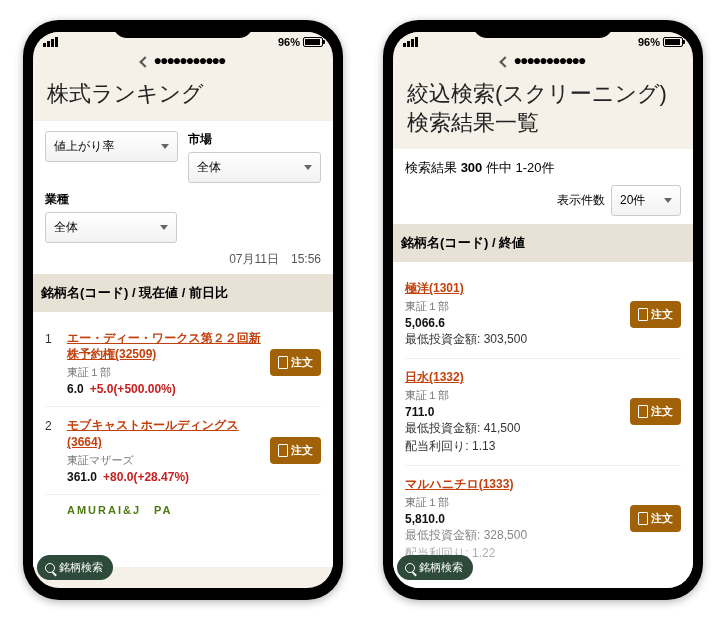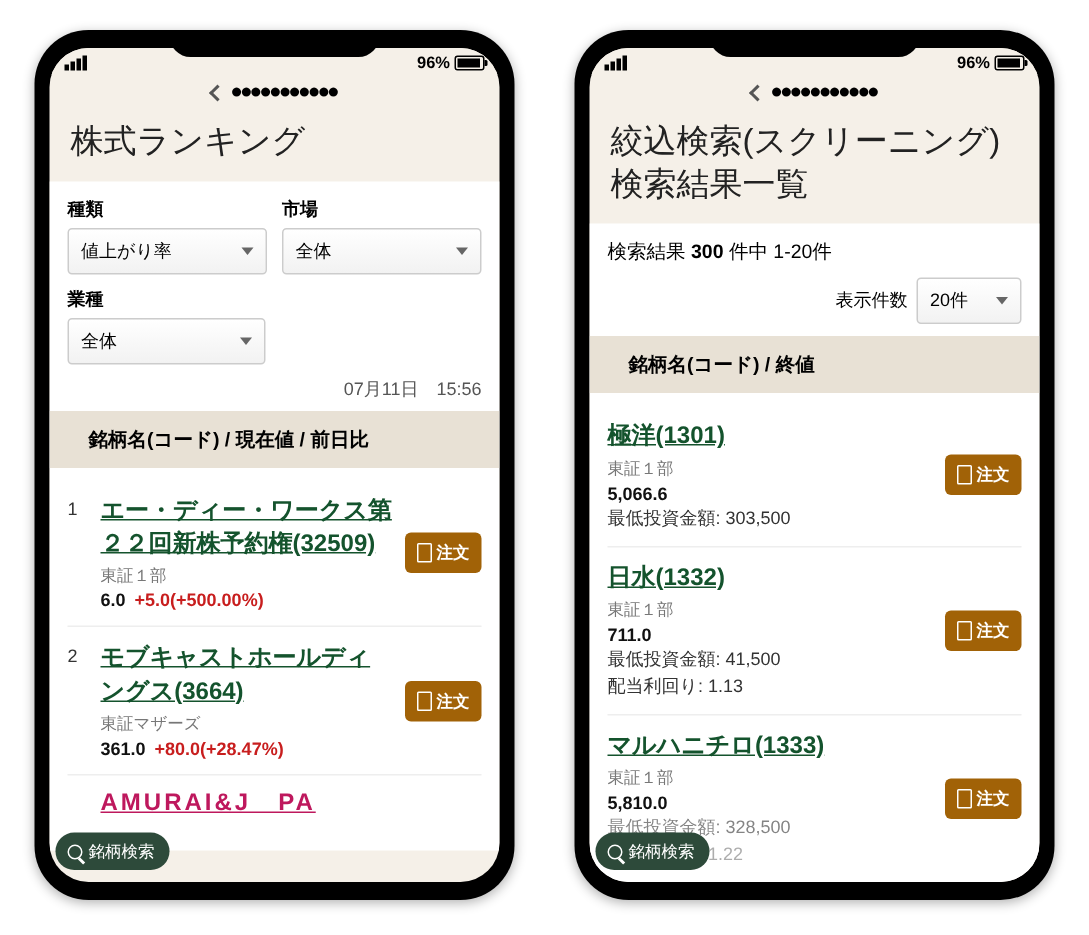--- a/index.html
+++ b/index.html
@@ -19,40 +19,40 @@
 .navhint { text-align:center; font-size:11px; padding:2px 0 4px; }
 .navhint .arrow { display:inline-block; width:8px; height:8px; border-left:2px solid #555; border-bottom:2px solid #555; transform:rotate(45deg); margin-right:4px; vertical-align:middle; }
 .title { font-size: 22px; font-weight: 400; padding: 8px 14px 12px; color: #222; line-height: 1.3; }
 .content { background: #fff; margin: 0; padding: 10px 12px; font-size: 13px; height: calc(100% - 110px); overflow: hidden; position: relative; }
 .filter-row { display: flex; gap: 10px; margin-bottom: 8px; }
 .filter-group { flex: 1; }
 .filter-label { font-weight: 700; font-size: 12px; margin-bottom: 4px; display: block; }
 .select { width: 100%; border: 1px solid #ccc; background: linear-gradient(#fff,#f2f2f2); padding: 6px 8px; font-size: 12px; border-radius: 3px; position: relative; display:flex; justify-content:space-between; align-items:center; cursor:pointer; }
 .select::after { content:""; width:0; height:0; border-left:4px solid transparent; border-right:4px solid transparent; border-top:5px solid #666; }
 .timestamp { text-align: right; color: #555; font-size: 12px; margin: 6px 0; }
-.header-band { background: #e8e1d5; padding: 10px 26px; font-weight: 700; font-size: 13px; margin: 0 -12px 8px; }
+.header-band { background: #e8e1d5; padding: 10px 8px; font-weight: 700; font-size: 13px; margin: 0 -12px 8px; }
 .result-summary { font-size: 13px; margin-bottom: 8px; }
 .result-summary b { font-weight: 700; }
 .display-count { text-align: right; margin-bottom: 8px; font-size: 12px; display:flex; justify-content:flex-end; align-items:center; gap:6px; }
 .display-count .select { width: 70px; }
 .row { border-bottom: 1px solid #eee; padding: 10px 0; display: flex; align-items: flex-start; gap: 8px; position:relative; }
 .row-num { width: 14px; font-size: 12px; color: #333; padding-top: 2px; }
 .row-body { flex: 1; min-width: 0; }
-.stock-name { color: #14532d; text-decoration: underline; font-weight: 700; font-size: 16px; line-height: 1.4; display: inline-block; margin-bottom: 2px; }
+.stock-name { color: #c2410c; text-decoration: underline; font-weight: 700; font-size: 12px; line-height: 1.4; display: inline-block; margin-bottom: 2px; }
 .market { color: #777; font-size: 11px; }
 .price-line { font-size: 12px; margin-top: 2px; }
 .price { font-weight: 700; color: #111; }
 .change { color: #c81e1e; font-weight: 600; margin-left: 6px; }
 .meta-line { font-size: 12px; color: #333; margin-top: 1px; }
 .order-btn { background: #a16207; color: #fff; font-size: 11px; padding: 6px 8px; border-radius: 4px; display: flex; align-items: center; gap: 3px; font-weight: 600; white-space:nowrap; align-self:center; cursor:pointer; }
 .order-btn .icon { width: 10px; height: 13px; border: 1.5px solid #fff; border-radius: 1px; display: inline-block; }
 .search-pill { position: absolute; bottom: 8px; left: 4px; background: #2d4a3a; color: #fff; font-size: 11px; padding: 5px 10px 5px 8px; border-radius: 14px; display: flex; align-items: center; gap: 4px; z-index: 20; cursor:pointer; }
 .search-pill .mag { width: 10px; height: 10px; border: 1.5px solid #fff; border-radius: 50%; position: relative; }
 .search-pill .mag::after { content:""; position:absolute; width:5px; height:1.5px; background:#fff; bottom:-3px; right:-3px; transform:rotate(45deg); }
-.overflow-row { color: #be185d; font-weight: 700; letter-spacing: 2px; text-decoration: underline; padding: 8px 0 0 22px; font-size: 16px; }
+.overflow-row { color: #4d7c0f; font-weight: 700; letter-spacing: 2px; padding: 8px 0 0 22px; font-size: 11px; }
 </style>
 </head>
 <body>
 
 <div class="phone">
 <div class="screen">
   <div class="statusbar">
     <div class="signal">
           <span></span>
           <span></span>
@@ -62,21 +62,20 @@
     <div class="batt">
           <span>96%</span>
           <span class="batt-icon"></span>
         </div>
   </div>
   <div class="navhint"><span class="arrow"></span><span class="dots">●●●●●●●●●●●</span></div>
   <div class="title">株式ランキング</div>
   <div class="content">
     <div class="filter-row">
       <div class="filter-group">
-        <label class="filter-label">種類</label>
         <div class="select">
               <span>値上がり率</span>
             </div>
       </div>
       <div class="filter-group">
         <label class="filter-label">市場</label>
         <div class="select">
               <span>全体</span>
             </div>
       </div>

